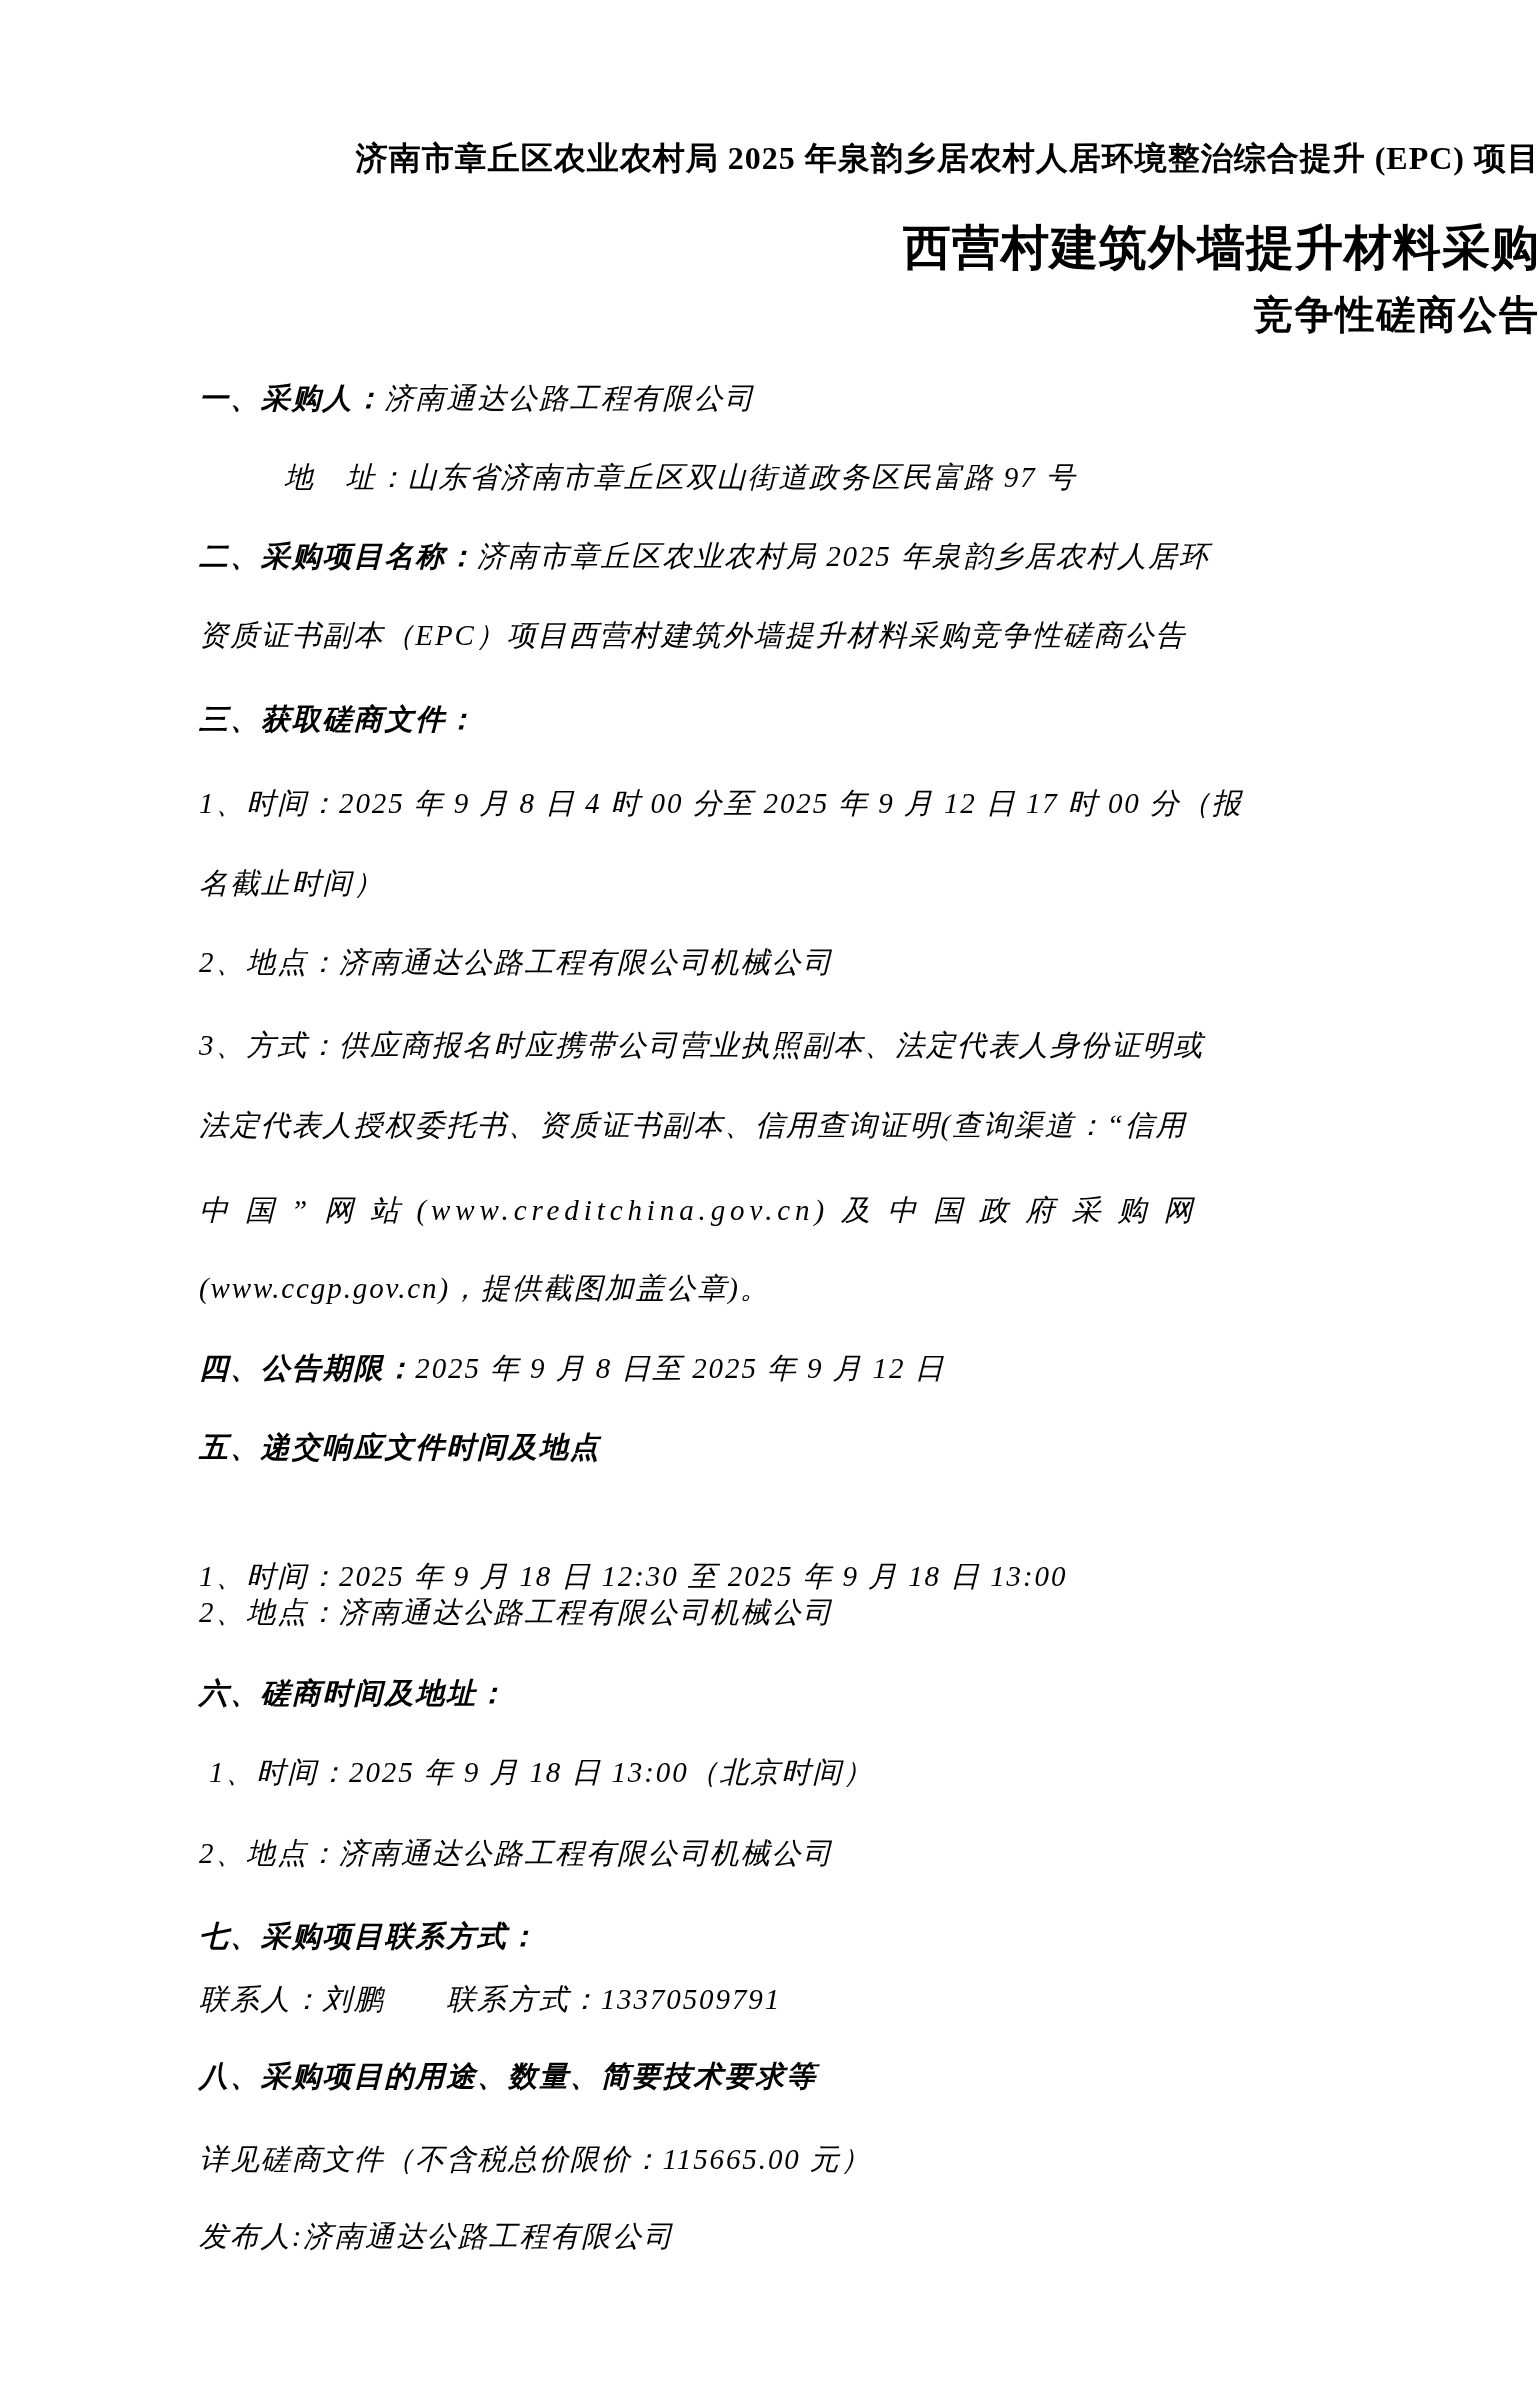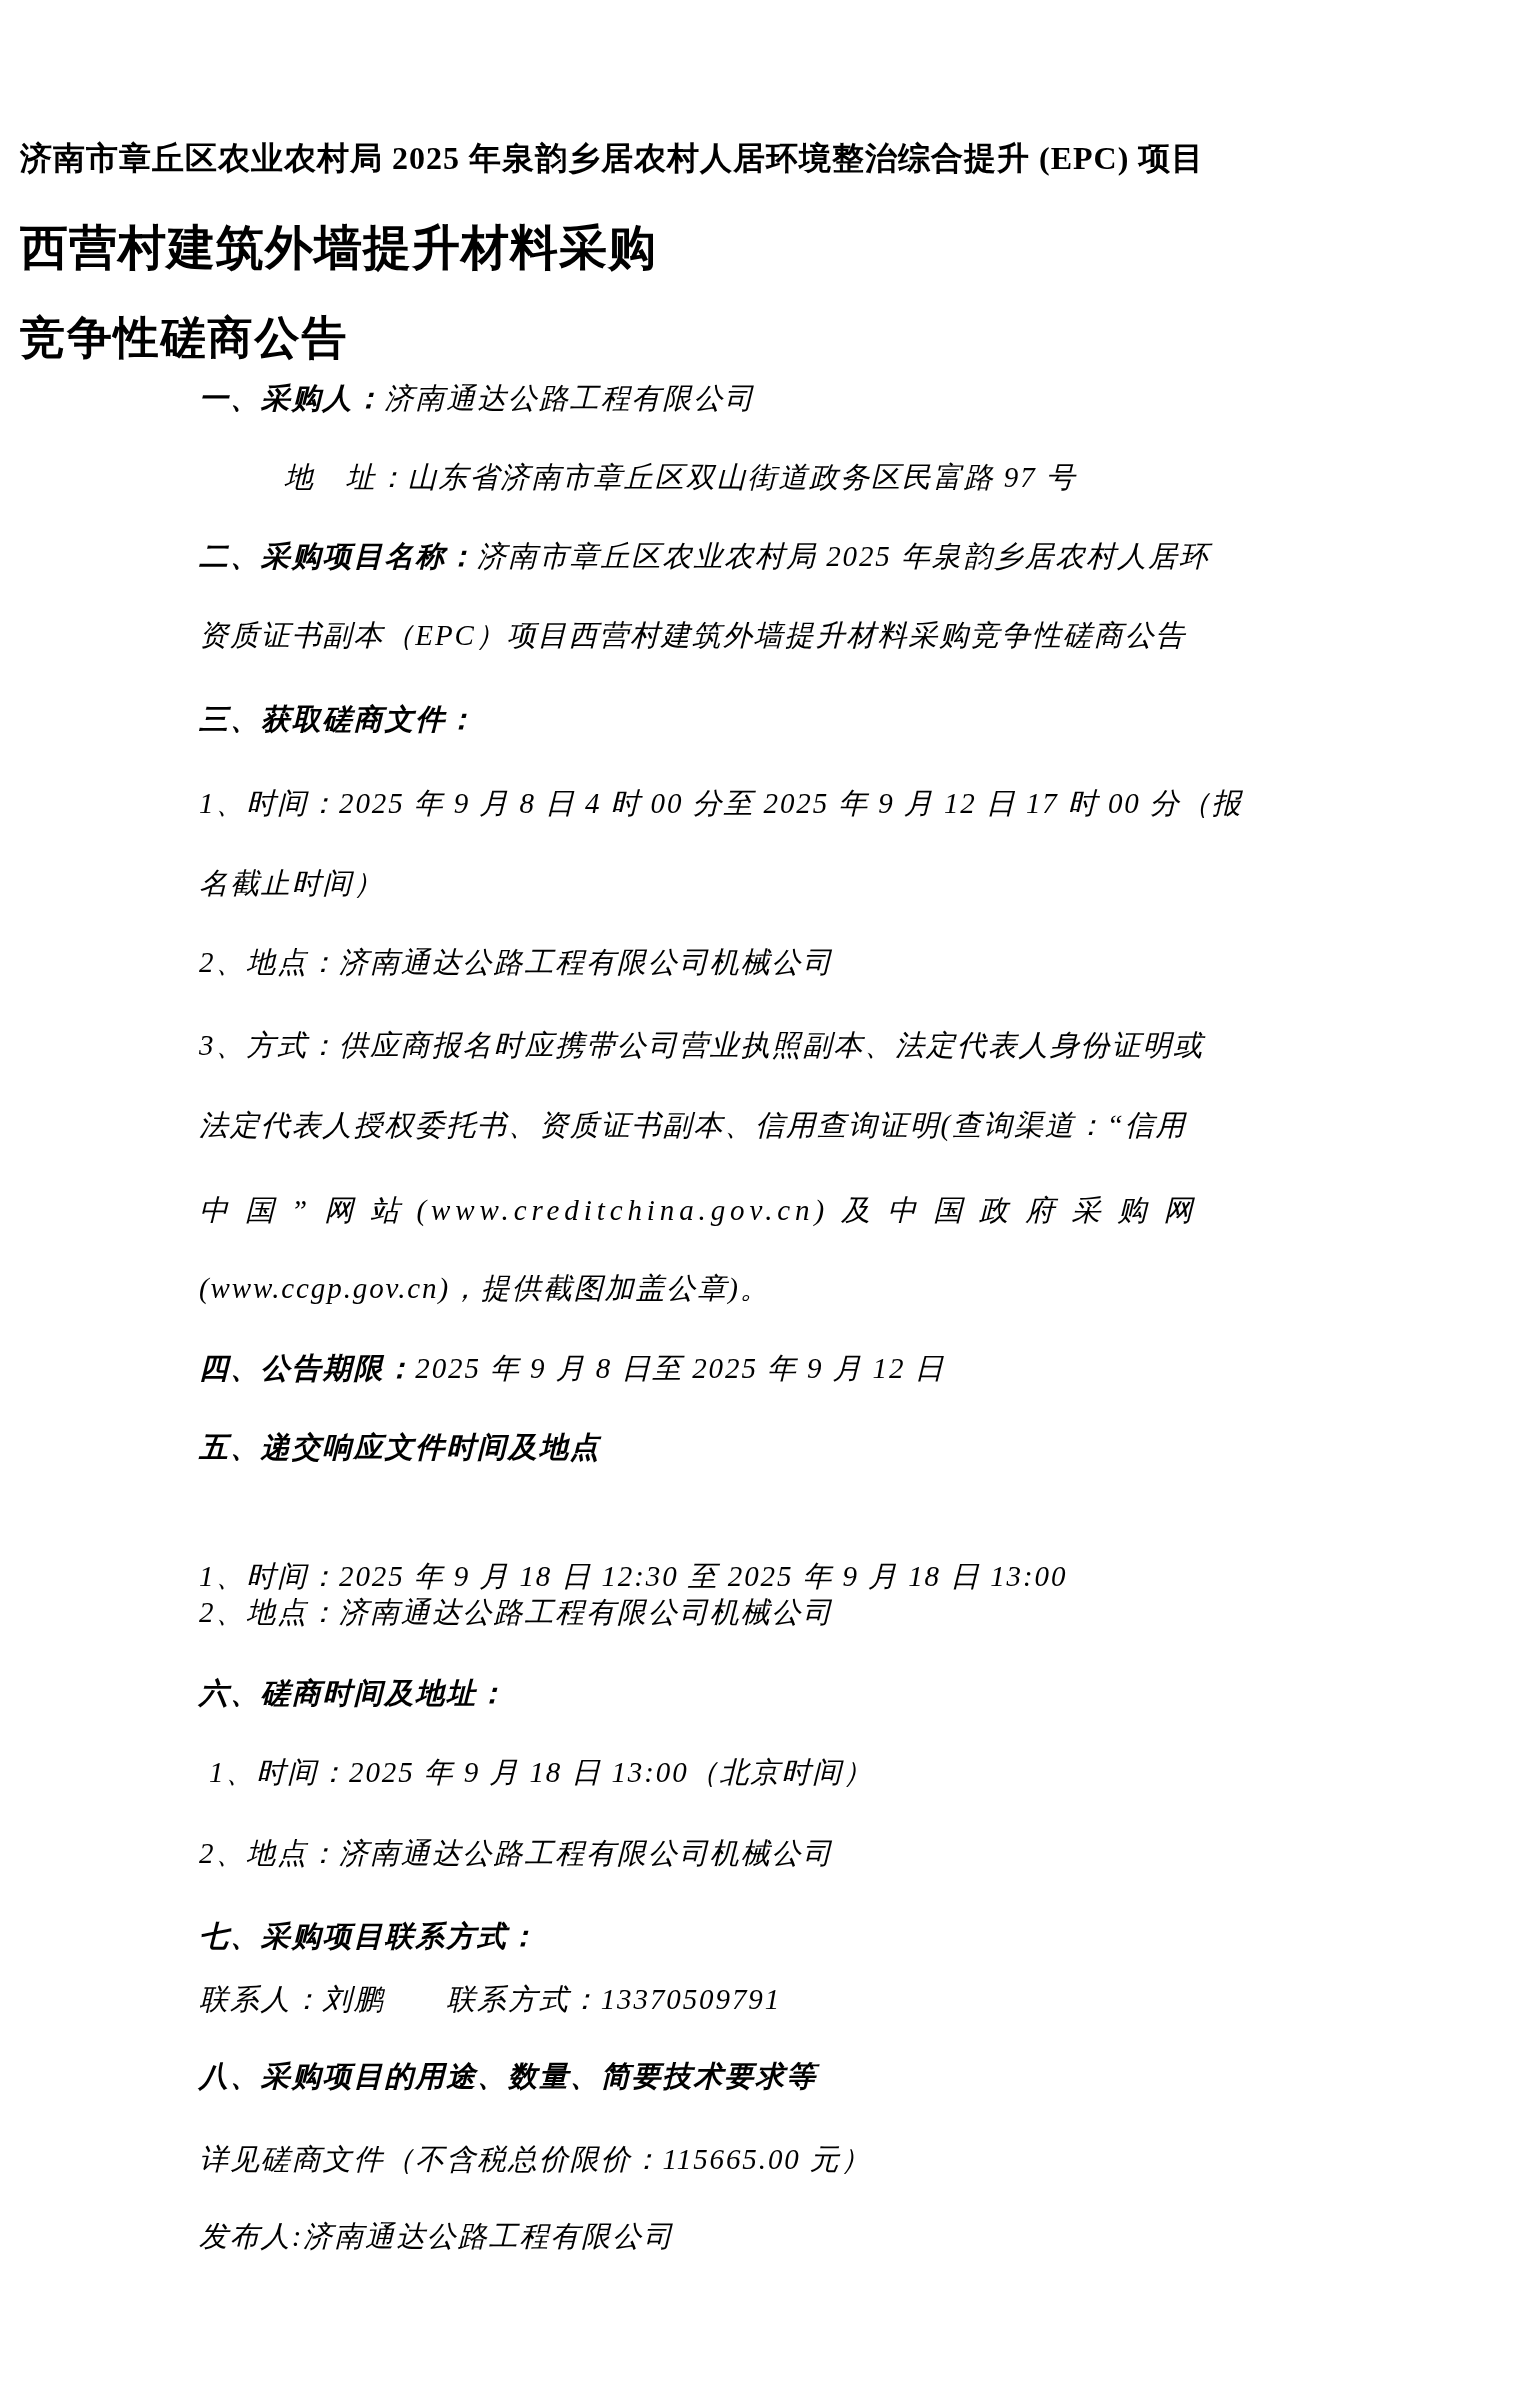--- a/index.html
+++ b/index.html
@@ -2,26 +2,26 @@
 <html><head>
 <meta charset="utf-8">
 <style>
   html,body{margin:0;padding:0;}
   body{
     width:1540px;height:2387px;background:#ffffff;position:relative;
     font-family:"Liberation Serif","DejaVu Serif",serif;color:#000;
     overflow:hidden;
   }
   .title{
-    position:absolute;left:0;right:0;text-align:left;font-weight:bold;
+    position:absolute;left:0;right:0;text-align:right;font-weight:bold;
     white-space:pre;letter-spacing:1px;margin-left:20px;
   }
   #t1{top:137px;font-size:32px;}
   #t2{top:216px;font-size:48px;letter-spacing:1px;}
-  #t3{top:308px;font-size:45px;letter-spacing:1.9px;}
+  #t3{top:288px;font-size:39px;letter-spacing:1.9px;}
   .line{
     position:absolute;left:199px;font-size:29px;line-height:42px;
     letter-spacing:1.9px;white-space:pre;font-style:italic;
   }
   .line .lb{font-weight:bold;}
   .indent{left:284px;}
   .sp{letter-spacing:4.9px;}
   
   .y0{top:377px;}  .y1{top:456px;}  .y2{top:535px;}  .y3{top:614px;}
   .y4{top:698px;}  .y5{top:782px;}  .y6{top:862px;}  .y7{top:941px;}

